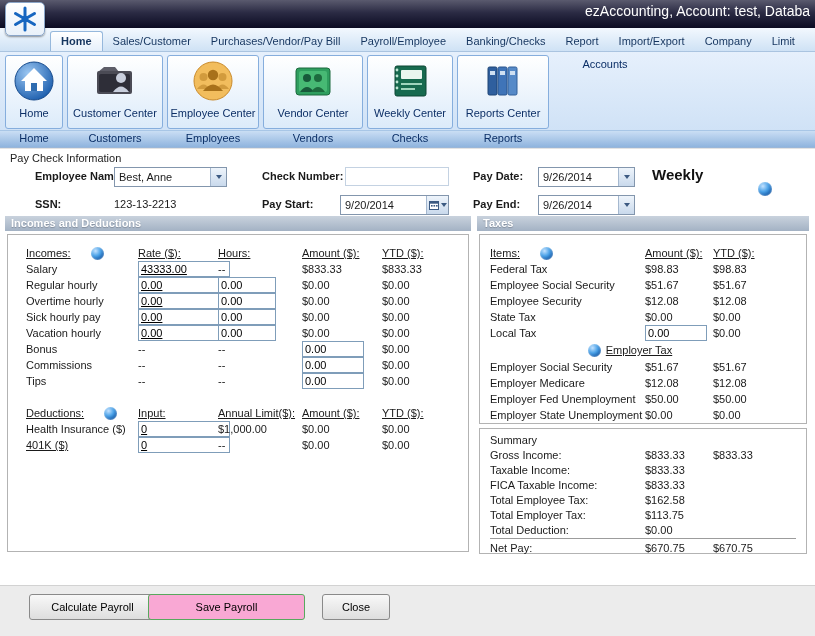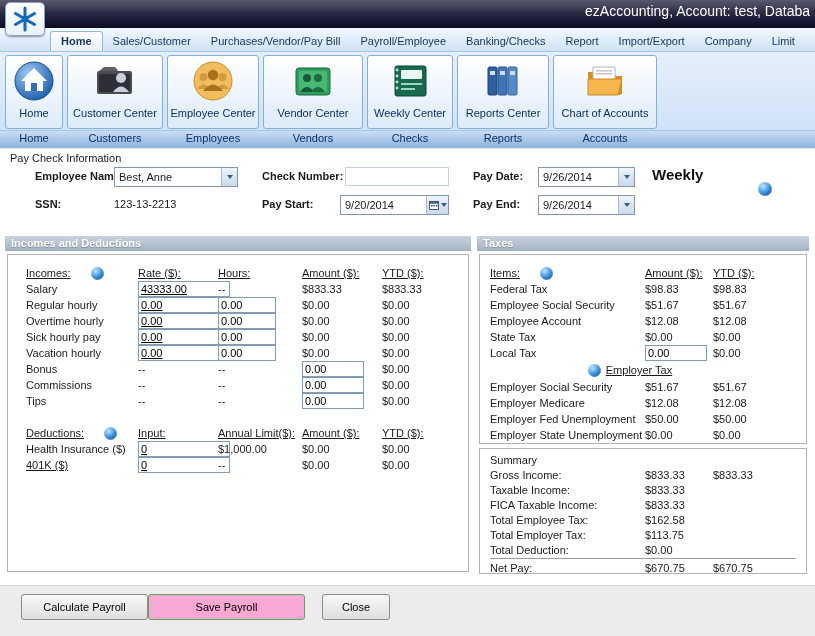--- a/index.html
+++ b/index.html
@@ -54,21 +54,21 @@
   .plain-input { position:absolute; height:19px; border:1px solid #c4d2e2; background:#fff; font:11px "Liberation Sans",sans-serif; padding:0 3px; }
 
   .freq { position:absolute; font-size:15px; font-weight:bold; color:#111; }
 
   .globe { display:inline-block; width:13px; height:13px; border-radius:50%;
     background:radial-gradient(circle at 35% 30%, #c4e2ff 0%, #4da3e8 40%, #1259a8 75%, #0a3f85 100%);
     box-shadow:inset 0 0 2px rgba(255,255,255,.7); vertical-align:middle; cursor:pointer; flex:0 0 auto; }
   .globe.abs { position:absolute; width:14px; height:14px; }
 
   
-  .panel { position:absolute; top:236px; }
+  .panel { position:absolute; top:216px; }
   .panel-header { height:15px; line-height:15px; padding-left:6px; color:#ffffff; font-weight:bold;
     background:linear-gradient(to bottom,#c9d2dd,#a3b2c4); text-shadow:0 1px 1px rgba(120,130,145,.8); }
   .panel-body { position:absolute; left:2px; right:2px; background:#ffffff; border:1px solid #b3b3b3; }
 
   .panel-left { left:5px; width:466px; height:338px; }
   .panel-left .panel-body { top:18px; height:318px; }
   .panel-right { left:477px; width:332px; height:338px; }
   .tax-box { position:absolute; top:18px; left:2px; right:2px; height:190px; background:#fff; border:1px solid #b3b3b3; }
   .summary-box { position:absolute; top:212px; left:2px; right:2px; height:126px; background:#fff; border:1px solid #b3b3b3; }
 
@@ -90,21 +90,21 @@
   .inp-68 { width:92px;text-decoration:underline; } .inp-58 { width:58px; } .inp-62 { width:62px; }
 
   .emp-tax-head { display:flex; align-items:center; justify-content:center; gap:5px; height:18px; width:280px; }
 
   .sum-sep { border-top:1px solid #9c9c9c; margin:1px 2px 1px 0; }
 
   
   .footer { position:absolute; top:585px; left:0; right:0; bottom:0; background:#ececec; border-top:1px solid #d2d2d2; }
   .btn { position:absolute; top:8px; height:26px; border:1px solid #8a8a8a; border-radius:3px;
     background:linear-gradient(#f8f8f8,#dedede); font:11px "Liberation Sans",sans-serif; cursor:pointer; }
-  .btn-calc { left:21px; width:127px; }
+  .btn-calc { left:29px; width:127px; }
   .btn-save { left:148px; width:157px; background:#f9a8d4; border-color:#58a85e; }
   .btn-close { left:322px; width:68px; }
 </style>
 </head>
 <body>
 
 <div class="screen">
 
   <div class="titlebar">
     <span class="title-text">ezAccounting, Account: test, Databa</span>
@@ -238,43 +238,31 @@
               <rect x="19" y="12" width="5" height="4" fill="#cfe0f2"></rect>
               <rect x="29" y="12" width="5" height="4" fill="#cfe0f2"></rect>
             </svg>
           </span>
           <span class="tb-label">Reports Center</span>
         </div>
         <div class="tb-cat">Reports</div>
       </div>
 
       <div class="tb-col">
-        <div class="tb-tile">
-          <span>
-            <svg width="44" height="44" viewBox="0 0 44 44">
-              <path d="M5 13 h12 l3 4 h19 v17 a2 2 0 0 1 -2 2 h-30 a2 2 0 0 1 -2 -2 z" fill="#d98e20"></path>
-              <rect x="10" y="8" width="22" height="14" fill="#ffffff" stroke="#b8b8b8"></rect>
-              <rect x="13" y="11" width="16" height="1.6" fill="#c9c9c9"></rect>
-              <rect x="13" y="14" width="16" height="1.6" fill="#c9c9c9"></rect>
-              <path d="M5 20 h34 l-4 16 h-30 z" fill="#f4b64d" stroke="#c98a2b"></path>
-            </svg>
-          </span>
-          <span class="tb-label">Chart of Accounts</span>
-        </div>
         <div class="tb-cat">Accounts</div>
       </div>
 
     </div>
   </div>
 
   <div class="paycheck">
     <span class="box-title">Pay Check Information</span>
 
     <span class="lbl" style="left:35px; top:21px;">Employee Name:</span>
-    <div class="combo" style="left:114px; top:18px; width:124px;">
+    <div class="combo" style="left:114px; top:18px; width:113px;">
       <span class="cval">Best, Anne</span>
       <span class="cbtn">
           <span class="arrow-down"></span>
         </span>
     </div>
 
     <span class="lbl" style="left:35px; top:49px;">SSN:</span>
     <span class="val" style="left:114px; top:49px;">123-13-2213</span>
 
     <span class="lbl" style="left:262px; top:21px;">Check Number:</span>
@@ -440,21 +428,21 @@
               <span class="row-label">Federal Tax</span>
               <span class="grid-text">$98.83</span>
               <span class="grid-text">$98.83</span>
             </div>
             <div class="grid-row">
               <span class="row-label">Employee Social Security</span>
               <span class="grid-text">$51.67</span>
               <span class="grid-text">$51.67</span>
             </div>
             <div class="grid-row">
-              <span class="row-label">Employee Account</span>
+              <span class="row-label">Employee Security</span>
               <span class="grid-text">$12.08</span>
               <span class="grid-text">$12.08</span>
             </div>
             <div class="grid-row">
               <span class="row-label">State Tax</span>
               <span class="grid-text">$0.00</span>
               <span class="grid-text">$0.00</span>
             </div>
             <div class="grid-row">
               <span class="row-label">Local Tax</span>

